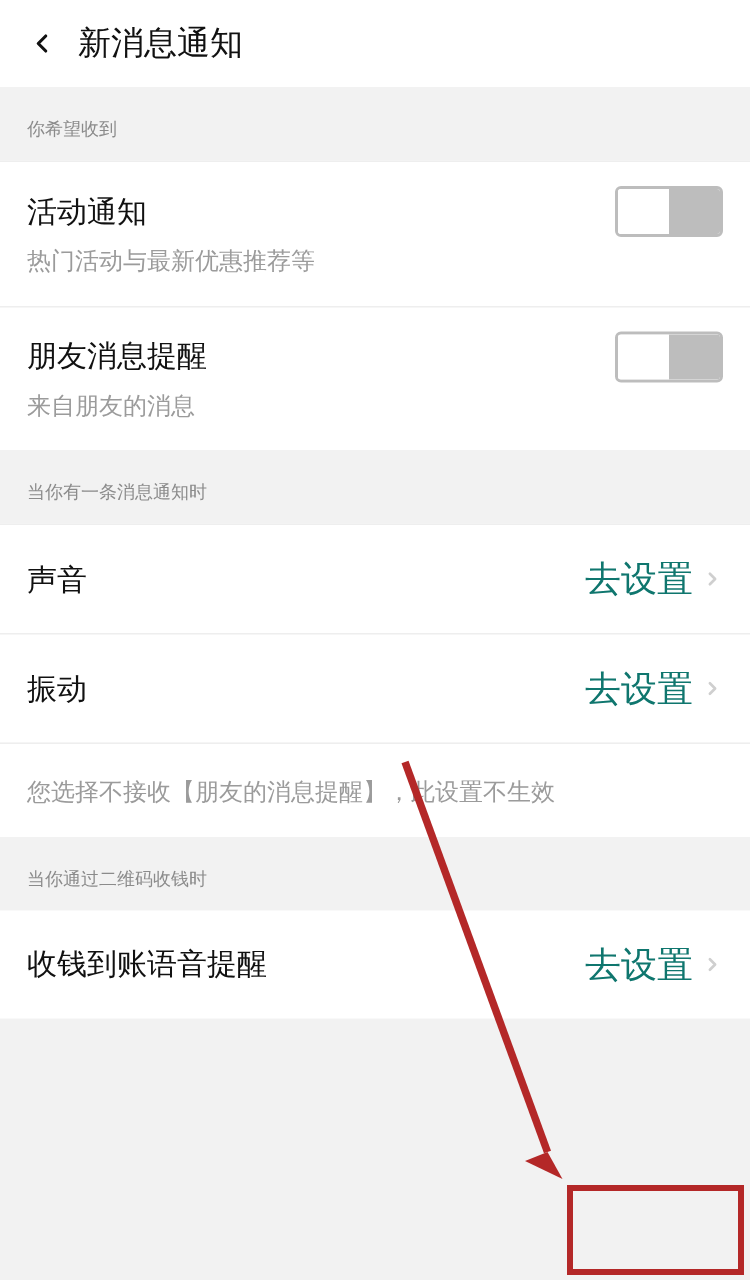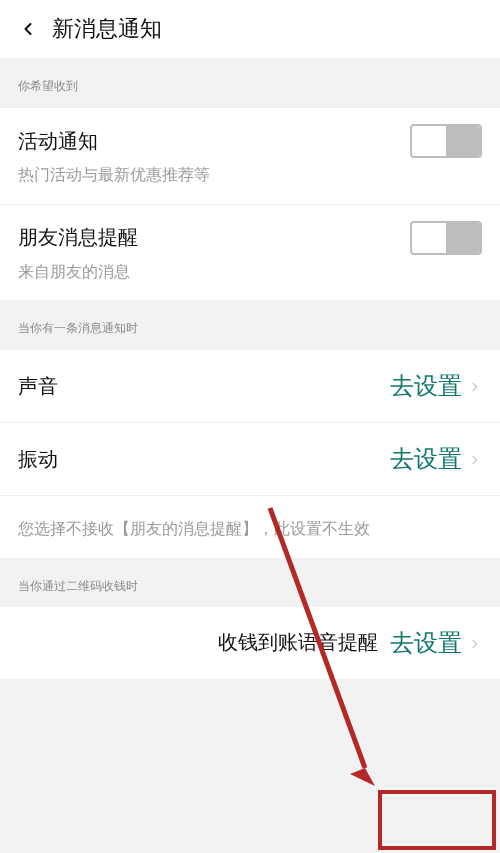--- a/index.html
+++ b/index.html
@@ -93,21 +93,21 @@
       </span>
     </div>
   </div>
 
   <div class="row">
     <div class="row-sub">您选择不接收【朋友的消息提醒】，此设置不生效</div>
   </div>
 
   <div class="section-header">当你通过二维码收钱时</div>
 
-  <div class="row-link" style="border-top:none;justify-content:flex-end;">
+  <div class="row-link" style="border-top:none;">
     <div class="row-title">收钱到账语音提醒</div>
     <div class="link-right">
       <span>去设置</span>
       <span class="chevron">
         <svg width="14" height="14" viewBox="0 0 24 24" fill="none" stroke="#cfcfcf" stroke-width="3" stroke-linecap="round" stroke-linejoin="round">
             <polyline points="9 18 15 12 9 6"></polyline>
           </svg>
       </span>
     </div>
   </div>

